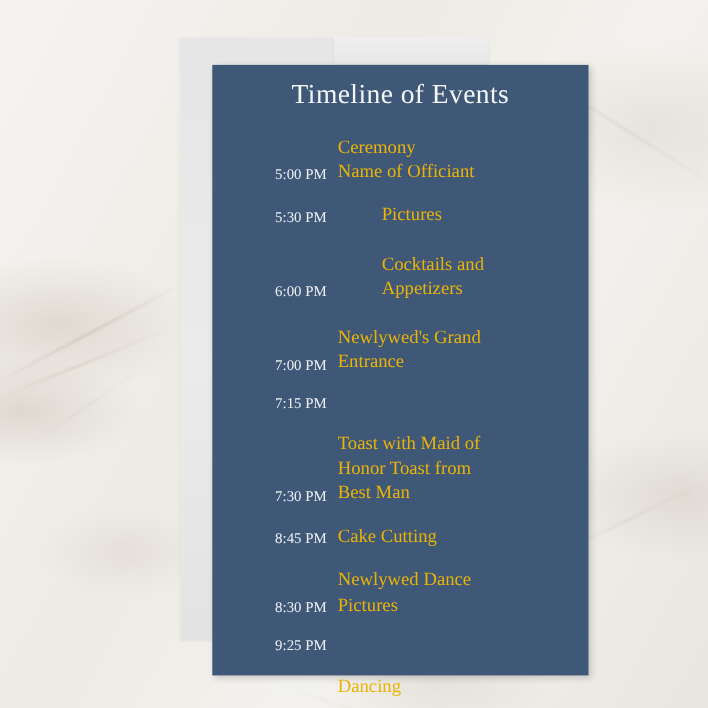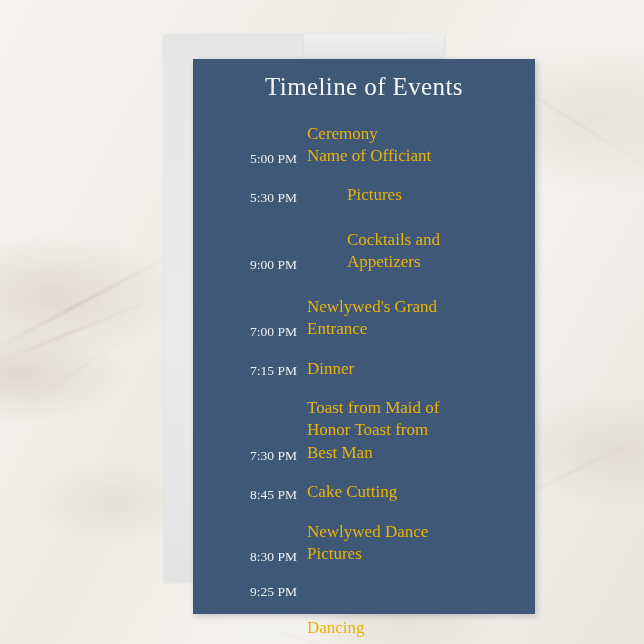--- a/index.html
+++ b/index.html
@@ -167,46 +167,43 @@
       </div>
 
       <div class="row gap-lg">
         <div class="time">5:30 PM</div>
         <div class="event">
           <span>Pictures</span>
         </div>
       </div>
 
       <div class="row gap-lg">
-        <div class="time">9:00 PM</div>
+        <div class="time">6:00 PM</div>
         <div class="event">
           <span>Cocktails and</span>
           <span class="line2">Appetizers</span>
         </div>
       </div>
 
       <div class="row gap-md">
         <div class="time">7:00 PM</div>
         <div class="event">
           <span>Newlywed's Grand</span>
           <span class="line2">Entrance</span>
         </div>
       </div>
 
       <div class="row gap-md">
         <div class="time">7:15 PM</div>
-        <div class="event">
-          <span>Dinner</span>
-        </div>
       </div>
 
       <div class="row gap-md">
         <div class="time">7:30 PM</div>
         <div class="event">
-          <span>Toast from Maid of</span>
+          <span>Toast with Maid of</span>
           <span class="line2">Honor Toast from</span>
           <span class="line2">Best Man</span>
         </div>
       </div>
 
       <div class="row gap-md">
         <div class="time">8:45 PM</div>
         <div class="event">
           <span>Cake Cutting</span>
         </div>

